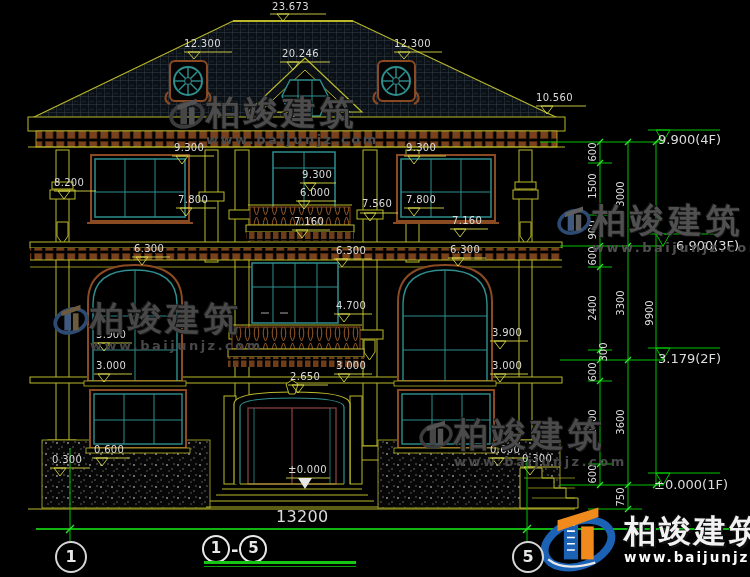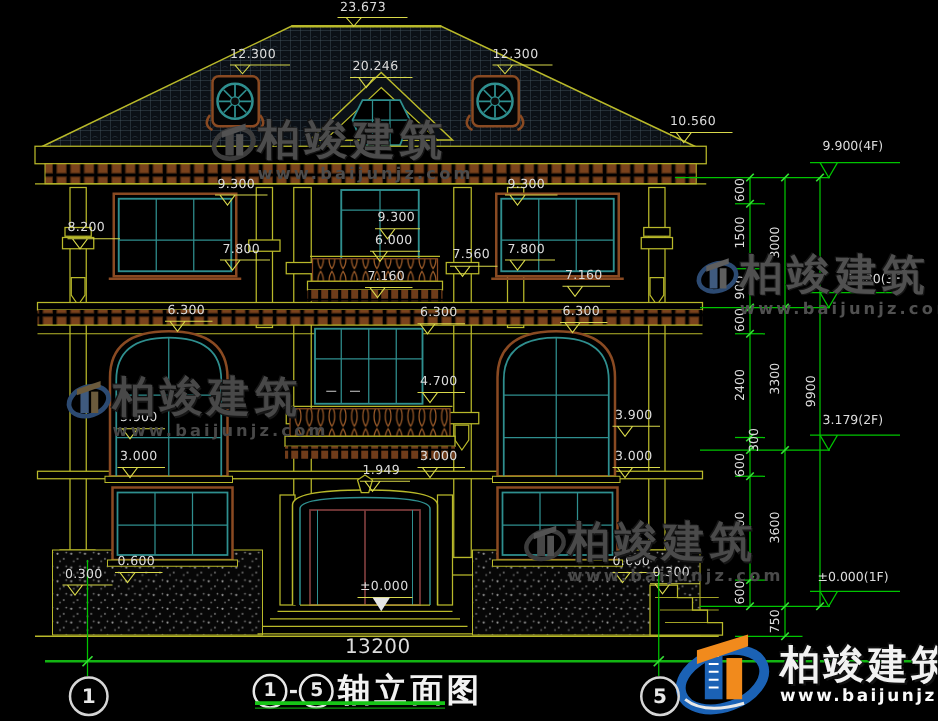--- a/index.html
+++ b/index.html
@@ -1,20 +1,20 @@
 <!DOCTYPE html>
 <html><head>
 <meta charset="utf-8">
 <style>
   html,body{margin:0;padding:0;background:#000;}
   #stage{position:relative;width:750px;height:577px;background:#000;overflow:hidden;
          font-family:"DejaVu Sans",sans-serif;}
   #stage svg.draw{position:absolute;left:0;top:0;}
   .dim{position:absolute;color:#dcdcdc;font-size:10px;line-height:10px;letter-spacing:.3px;white-space:nowrap;}
-  .dimr{position:absolute;color:#dcdcdc;font-size:10px;line-height:11px;white-space:nowrap;}
+  .dimr{position:absolute;color:#dcdcdc;font-size:13px;line-height:11px;white-space:nowrap;margin-top:22px;}
   .rot{position:absolute;color:#dcdcdc;font-size:10px;line-height:10px;white-space:nowrap;
        transform:translate(-50%,-50%) rotate(-90deg);}
   .wm{position:absolute;display:flex;align-items:flex-start;pointer-events:none;}
   .wm .wmtxt{display:flex;flex-direction:column;}
   .wm .wmname{font-weight:bold;font-size:34px;line-height:36px;letter-spacing:4px;
       text-shadow:1px 1px 0 #161616,-1px -1px 0 #161616;}
   .wm .wmurl{font-weight:bold;font-size:13px;line-height:15px;letter-spacing:2.5px;margin-top:2px;}
   .logo{position:absolute;display:flex;align-items:center;}
   .logo .lgname{color:#f2f2f2;font-weight:bold;font-size:32px;line-height:34px;letter-spacing:3px;
       text-shadow:2px 2px 0 #111,-1px -1px 0 #111;}
@@ -339,21 +339,21 @@
 <span class="dim" style="left:452px;top:216px">7.160</span>
 <span class="dim" style="left:134px;top:244px">6.300</span>
 <span class="dim" style="left:336px;top:246px">6.300</span>
 <span class="dim" style="left:450px;top:245px">6.300</span>
 <span class="dim" style="left:336px;top:301px">4.700</span>
 <span class="dim" style="left:96px;top:330px">3.900</span>
 <span class="dim" style="left:492px;top:328px">3.900</span>
 <span class="dim" style="left:96px;top:361px">3.000</span>
 <span class="dim" style="left:336px;top:361px">3.000</span>
 <span class="dim" style="left:492px;top:361px">3.000</span>
-<span class="dim" style="left:290px;top:372px">1.949</span>
+<span class="dim" style="left:290px;top:372px">2.650</span>
 <span class="dim" style="left:94px;top:445px">0.600</span>
 <span class="dim" style="left:52px;top:455px">0.300</span>
 <span class="dim" style="left:288px;top:465px">±0.000</span>
 <span class="dim" style="left:490px;top:445px">0.600</span>
 <span class="dim" style="left:522px;top:454px">0.300</span>
 
 <span class="dimr" style="left:658px;top:112px">9.900(4F)</span>
 <span class="dimr" style="left:676px;top:218px">6.900(3F)</span>
 <span class="dimr" style="left:658px;top:331px">3.179(2F)</span>
 <span class="dimr" style="left:654px;top:457px">±0.000(1F)</span>
@@ -441,21 +441,20 @@
   <div style="display:flex;flex-direction:column;margin-left:6px">
     <span class="lgname">柏竣建筑</span>
     <span class="lgurl">www.baijunjz.com</span>
   </div>
 </div>
 
 <div class="titleblock">
   <span class="axc">1</span>
   <span class="tdash">-</span>
   <span class="axc">5</span>
-  <span class="ttext">轴立面图</span>
 </div>
 <div class="tunder1"></div>
 <div class="tunder2"></div>
 
 <div class="bubble" style="left:55px;top:541px">1</div>
 <div class="bubble" style="left:512px;top:541px">5</div>
 
 </div>
 
 </body></html>

